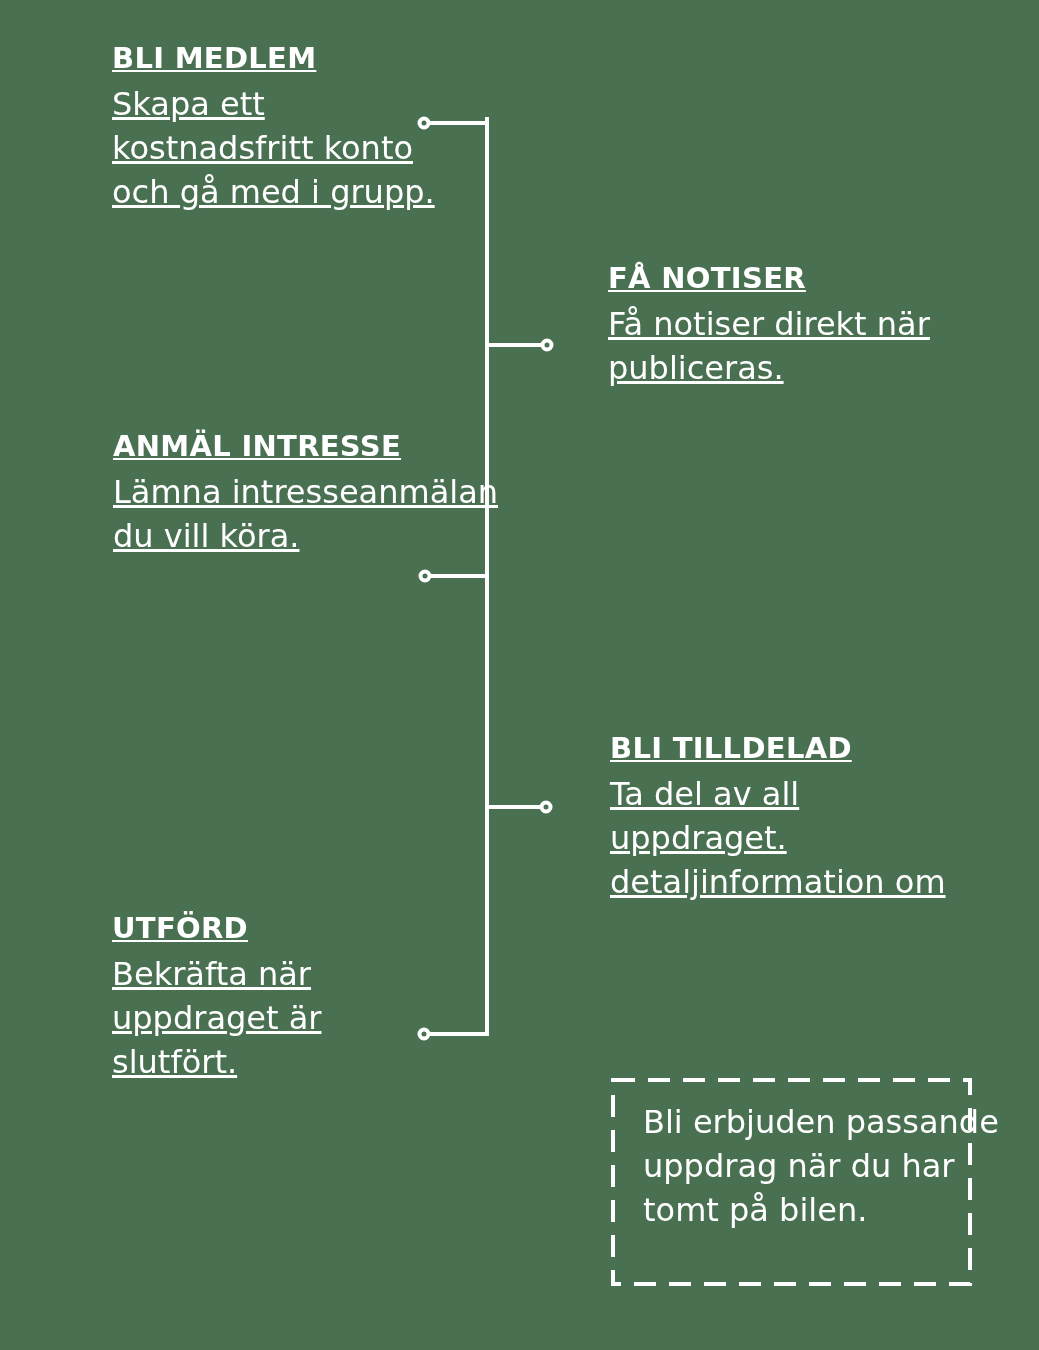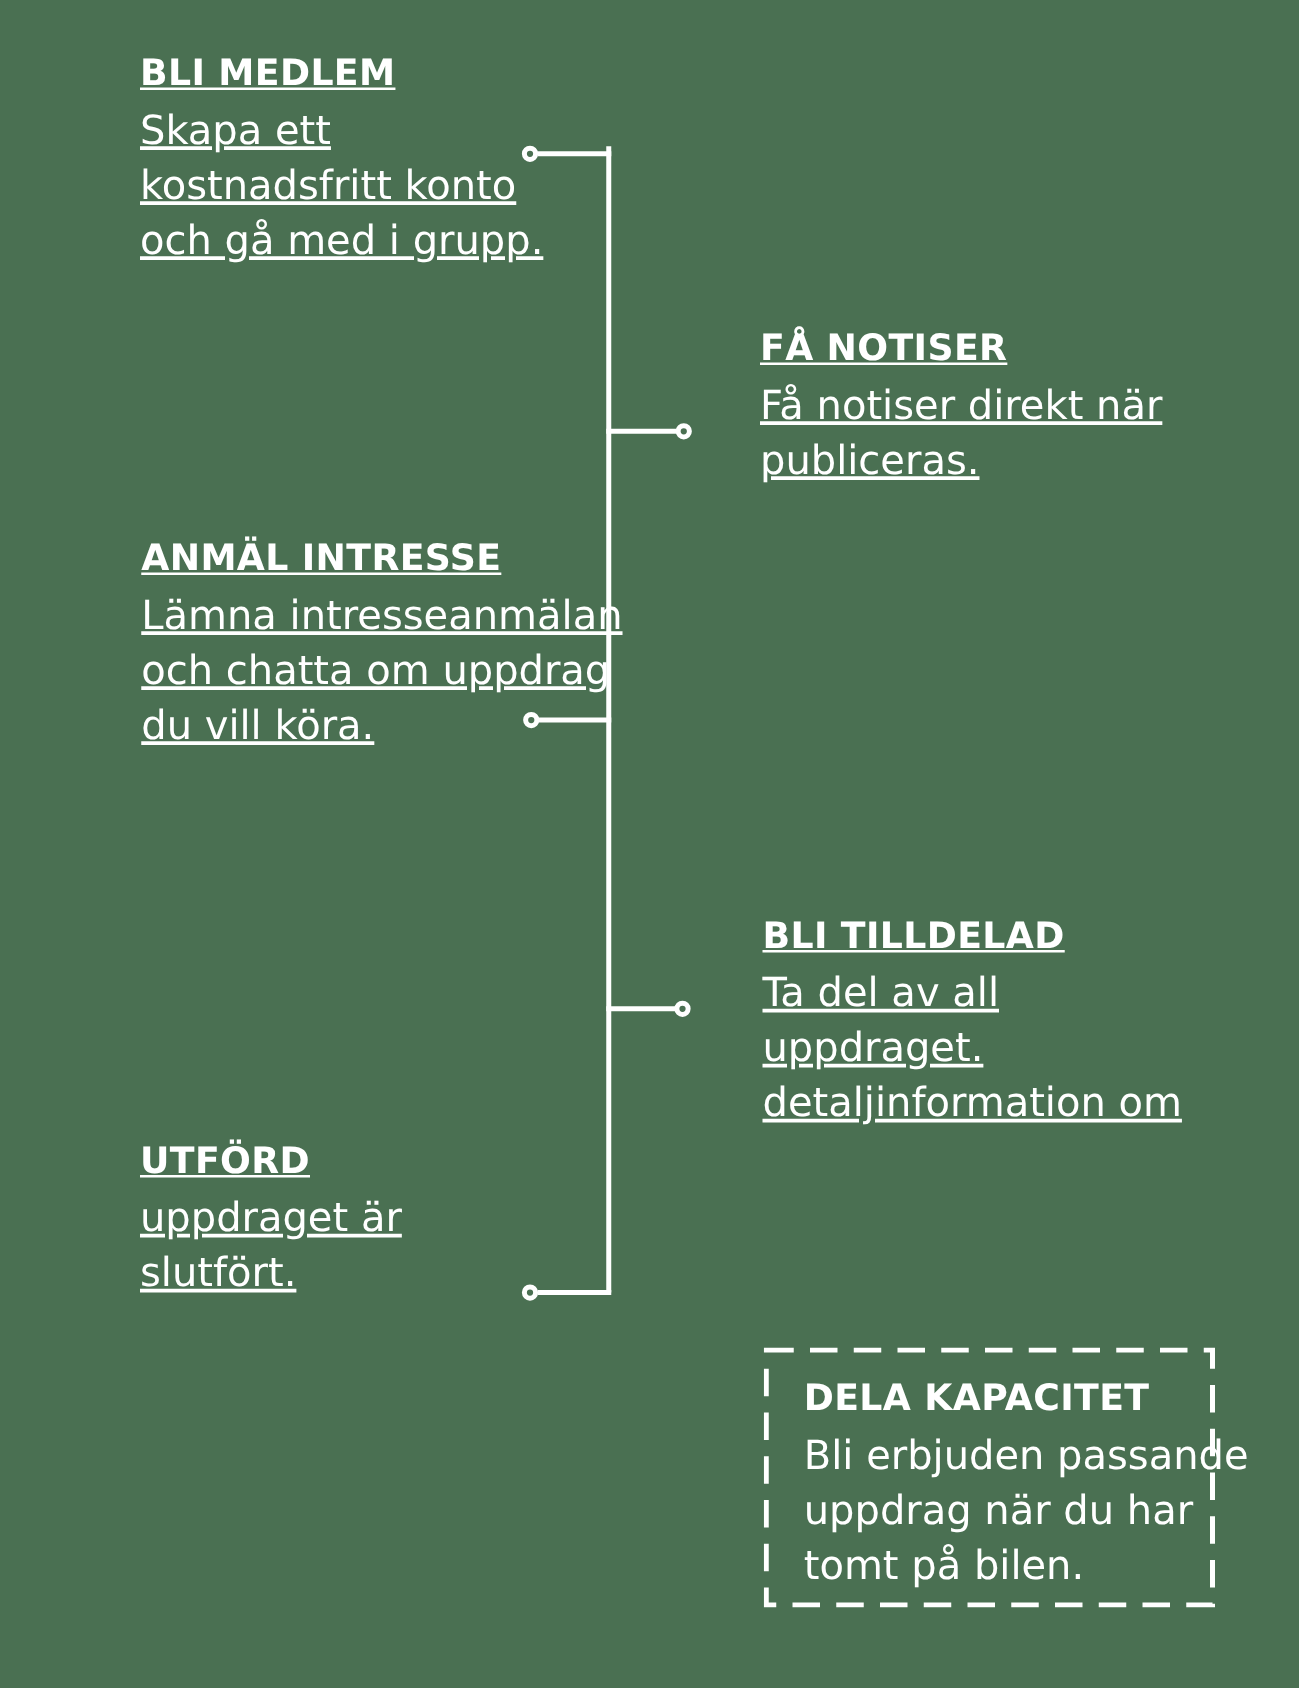--- a/index.html
+++ b/index.html
@@ -85,42 +85,41 @@
 
   <section class="step step-2">
     <h2>FÅ NOTISER</h2>
     <p>Få notiser direkt när</p>
     <p>publiceras.</p>
   </section>
 
   <section class="step step-3">
     <h2>ANMÄL INTRESSE</h2>
     <p>Lämna intresseanmälan</p>
-    <p>och chatta om uppdrag</p>
     <p>du vill köra.</p>
   </section>
 
   <section class="step step-4">
     <h2>BLI TILLDELAD</h2>
     <p>Ta del av all</p>
     <p>uppdraget.</p>
     <p>detaljinformation om</p>
   </section>
 
   <section class="step step-5">
     <h2>UTFÖRD</h2>
+    <p>Bekräfta när</p>
     <p>uppdraget är</p>
     <p>slutfört.</p>
   </section>
 
   <aside class="callout">
     <svg class="callout-border" width="361" height="208" viewBox="0 0 361 208">
       <rect x="2" y="2" width="357" height="204" fill="none" stroke="currentColor" stroke-width="4" stroke-dasharray="22 13"></rect>
     </svg>
     <div class="callout-content">
-      <h2>DELA KAPACITET</h2>
       <p>Bli erbjuden passande</p>
       <p>uppdrag när du har</p>
       <p>tomt på bilen.</p>
     </div>
   </aside>
 
 </div>
 
 </body></html>

